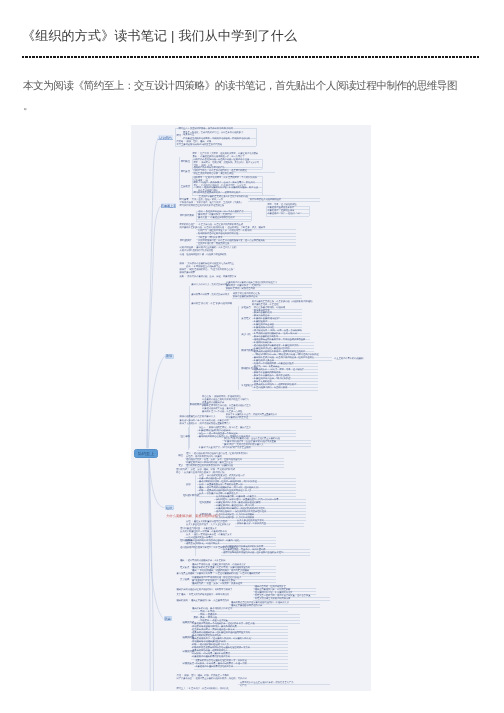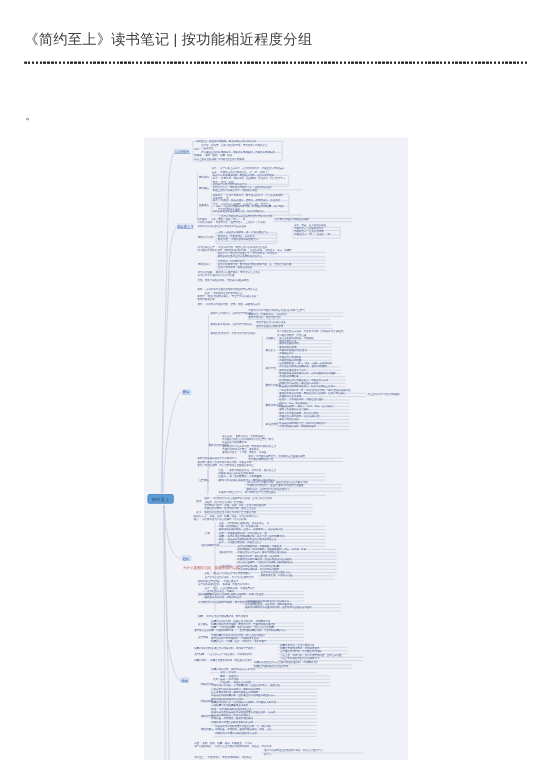--- a/index.html
+++ b/index.html
@@ -23,23 +23,23 @@
            box-shadow:0 0 0 0.8px #eff1f7;}
   .mm-node.l1{background:#dce6f6;color:#33589c;font-size:3.1px;
            box-shadow:inset 0 -0.5px 0 rgba(90,140,205,0.85);}
   .mm-node.l1b{background:#d5e3f7;border-radius:1.8px;color:#3b6296;font-size:3.1px;
            box-shadow:inset 0 0 0 0.4px rgba(150,185,228,0.75);}
 </style>
 </head>
 <body>
 
 <div class="page">
-  <div class="title">《简约至上》读书笔记 | 按功能相近程度分组</div>
+  <div class="title">《组织的方式》读书笔记 | 我们从中学到了什么</div>
   <div class="divider"></div>
-  <div class="para"><br><span>。</span></div>
+  <div class="para"><span>本文为阅读《简约至上：交互设计四策略》的读书笔记，首先贴出个人阅读过程中制作的思维导图</span><br><span>。</span></div>
   <div class="mindmap">
     <svg class="mm-svg" viewBox="0 0 240 566">
         <path d="M 27.0 13.0 C 23.4 23.0 22.4 35.0 22.0 55.0 C 21.4 90.0 20.4 125.0 19.4 165.0 C 18.2 205.0 16.8 255.0 16.1 295.0 C 15.7 315.0 15.6 323.0 15.6 328.0" fill="none" stroke="#b9c6de" stroke-width="0.55"></path>
         <path d="M 29.5 81.0 C 25.0 87.0 23.3 100.0 22.6 120.0 C 21.8 150.0 20.6 175.0 19.0 205.0 C 17.6 235.0 16.8 275.0 16.6 305.0 C 16.5 319.0 16.5 325.0 16.5 328.0" fill="none" stroke="#b9c6de" stroke-width="0.55"></path>
         <path d="M 33.5 231.2 C 28.5 237.0 24.0 253.0 21.0 275.0 C 18.8 293.0 17.5 313.0 17.2 328.0" fill="none" stroke="#b9c6de" stroke-width="0.55"></path>
         <path d="M 17.6 329.0 C 18.6 345.0 20.4 361.0 23.6 371.0 C 26.8 380.0 30.0 382.4 33.4 382.6" fill="none" stroke="#b9c6de" stroke-width="0.55"></path>
         <path d="M 17.9 331.0 C 18.4 365.0 19.4 415.0 21.0 451.0 C 23.2 475.0 27.6 489.0 32.4 493.8" fill="none" stroke="#b9c6de" stroke-width="0.55"></path>
         <path d="M 17.8 331.0 C 17.9 375.0 18.5 435.0 18.9 485.0 C 19.1 520.0 19.2 545.0 19.2 567.0" fill="none" stroke="#b9c6de" stroke-width="0.55"></path>
         <path d="M 18.4 331.0 C 19.6 385.0 21.2 445.0 22.0 495.0 C 22.3 530.0 22.5 547.0 22.5 567.0" fill="none" stroke="#b9c6de" stroke-width="0.55"></path>
       </svg>

